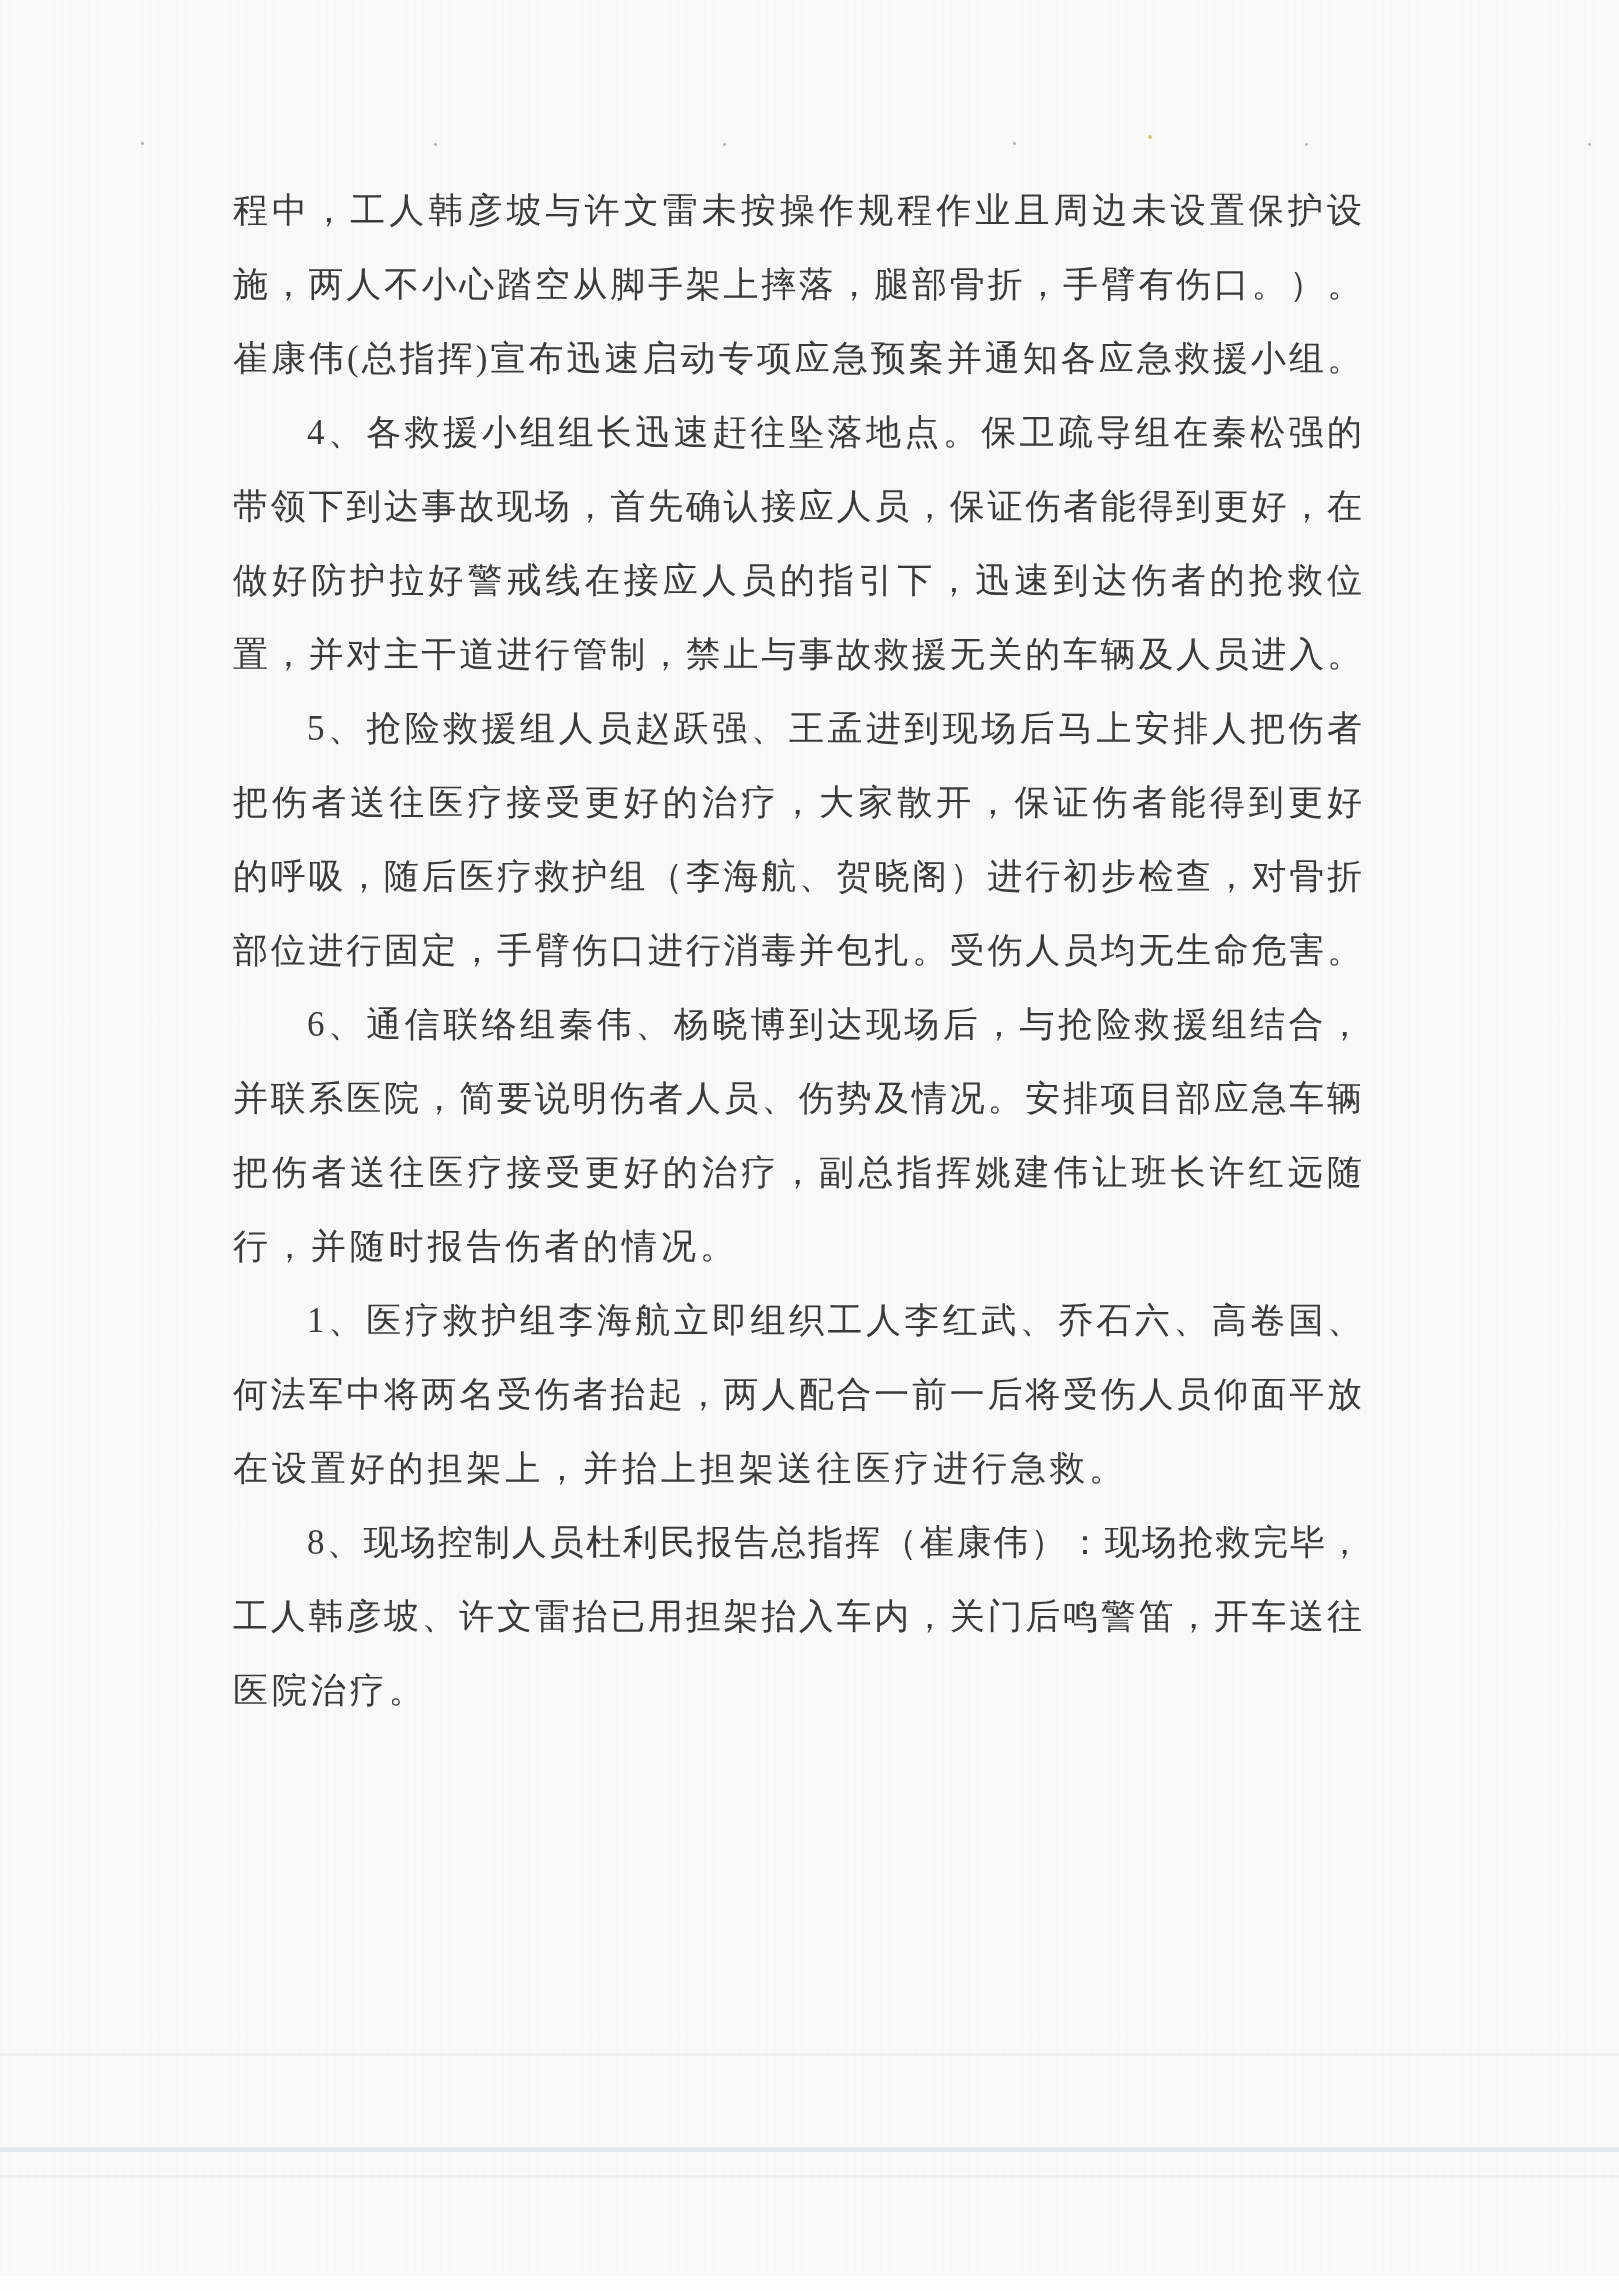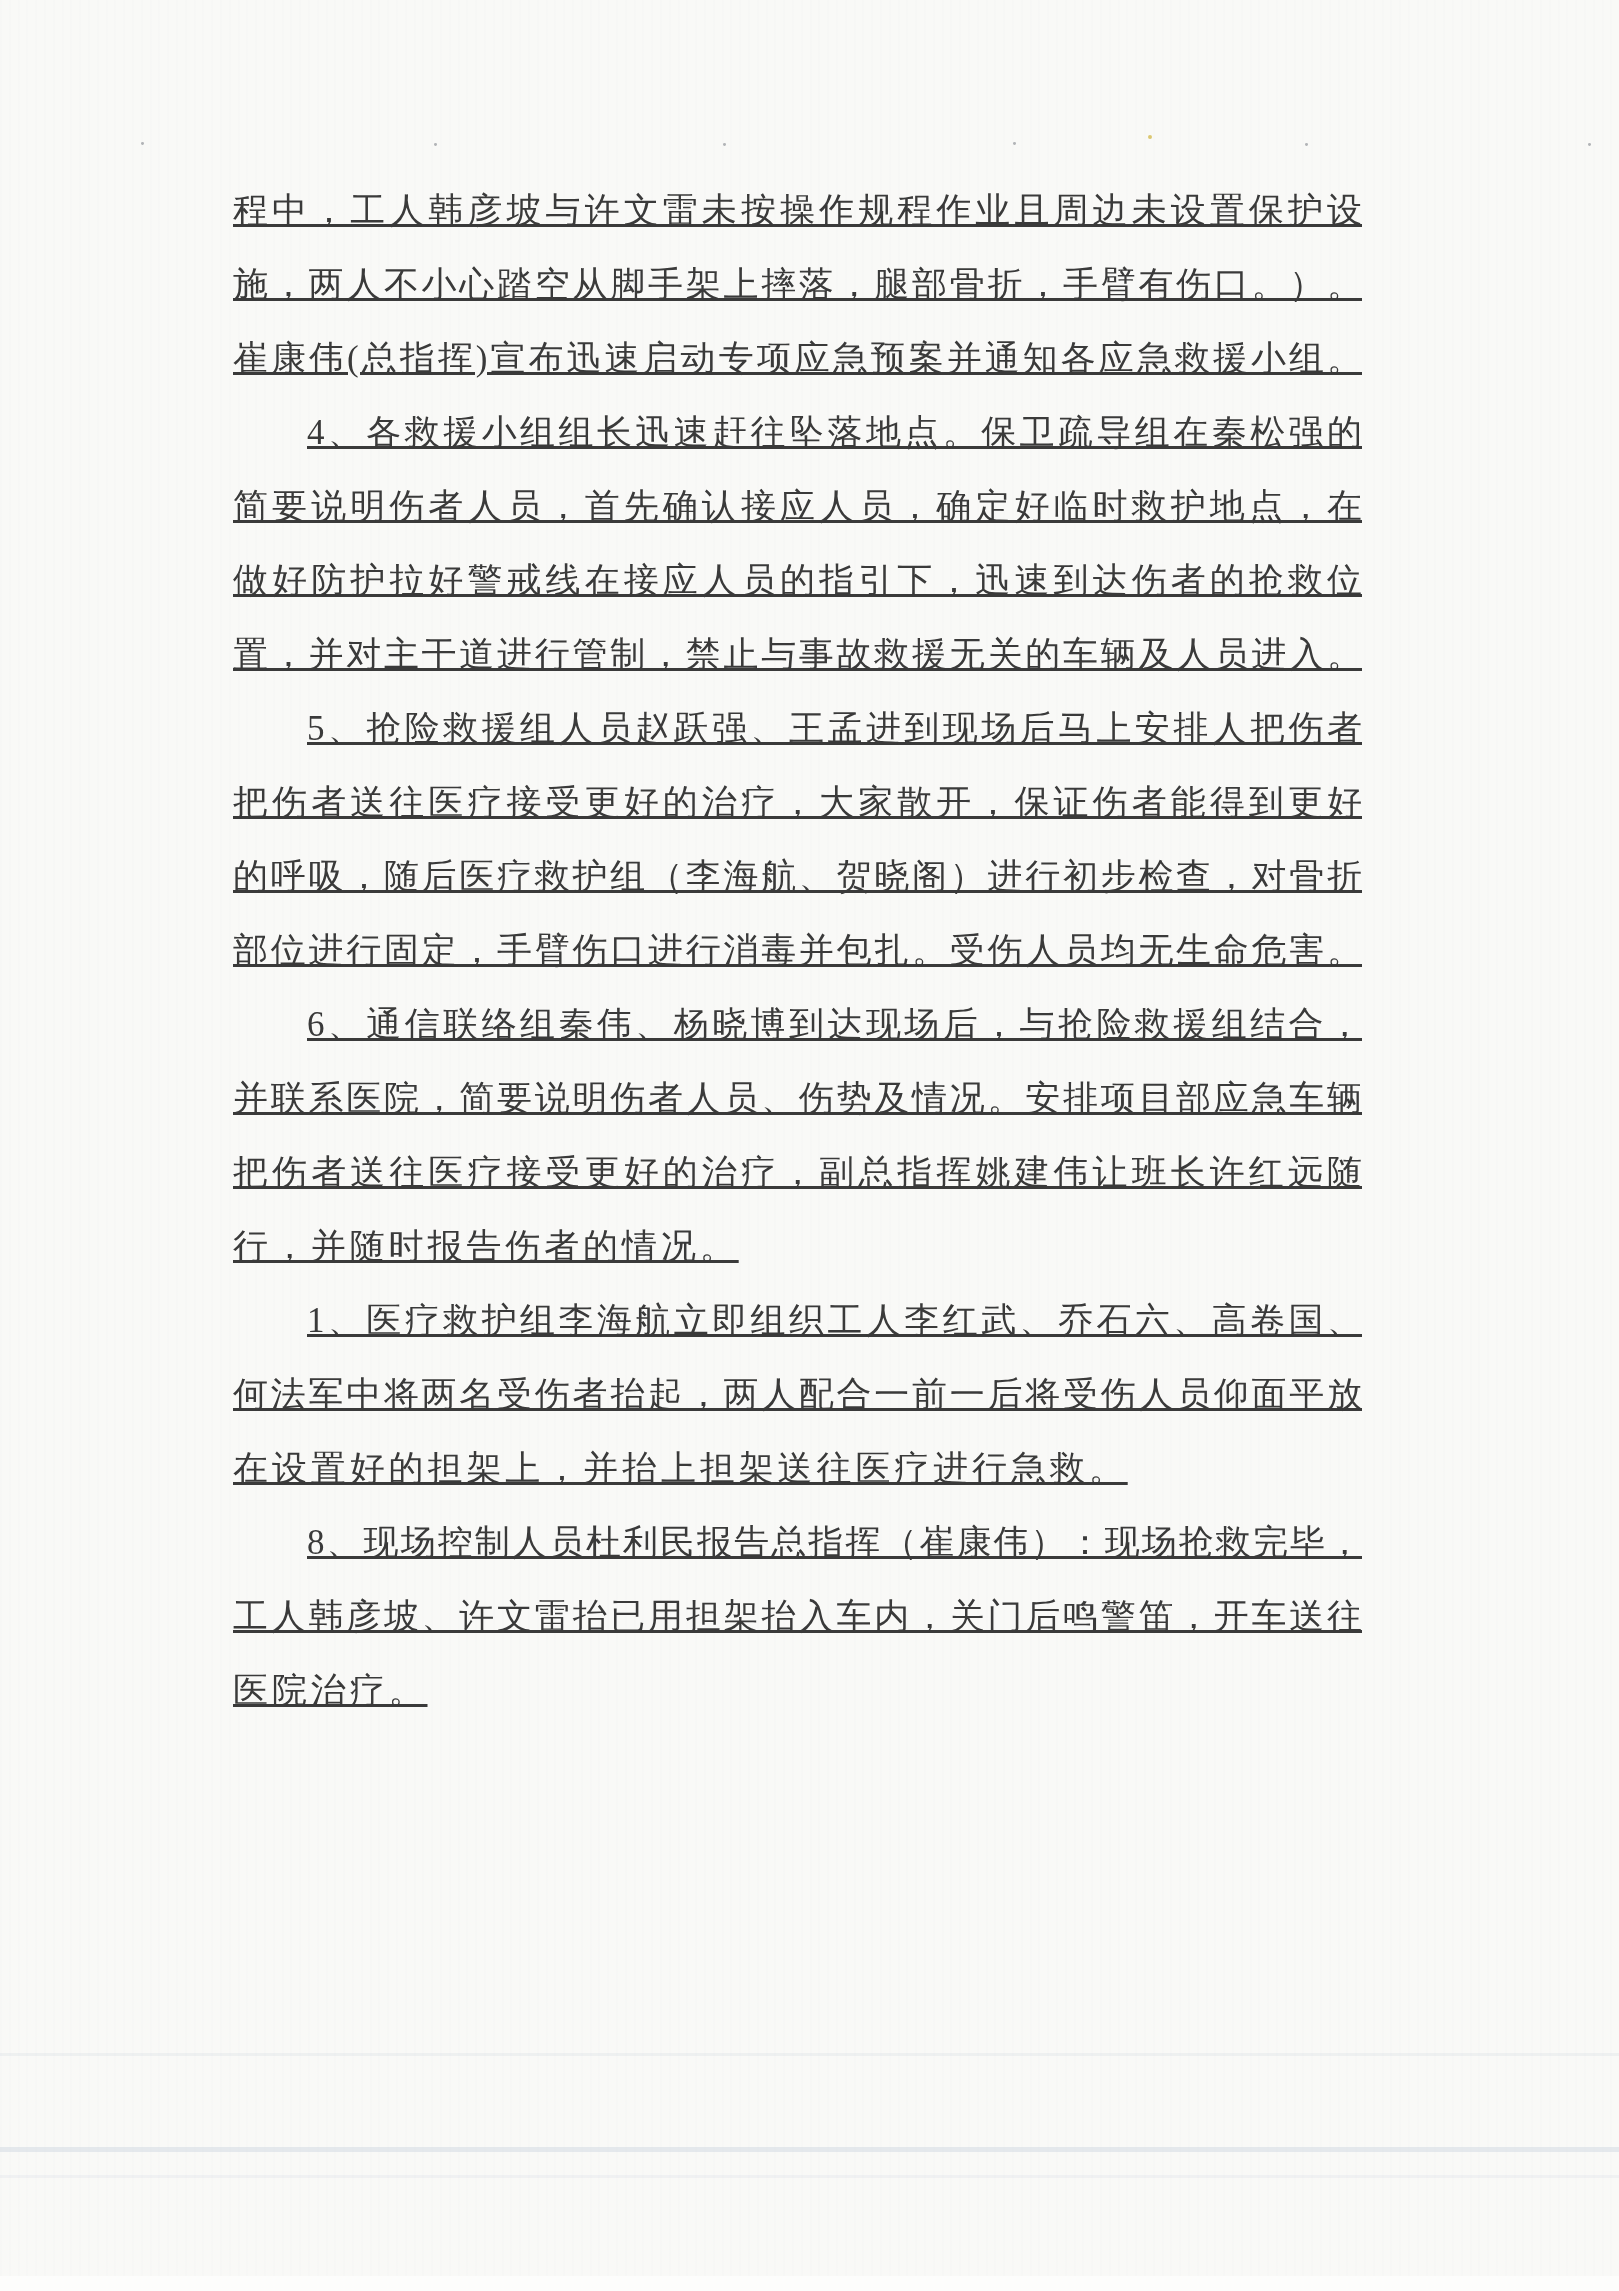--- a/index.html
+++ b/index.html
@@ -35,21 +35,20 @@
   .line {
     margin: 0;
     padding: 0;
     height: 74px;
     line-height: 74px;
     letter-spacing: 3.9px;
     white-space: nowrap;
     text-align: left;
     font-weight: 400;
     text-rendering: optimizeLegibility;
-    text-decoration: underline;
   }
   .line.j {
     letter-spacing: 0;
     white-space: normal;
     text-align: justify;
     text-align-last: justify;
   }
   .line.ind { text-indent: 74px; }
 
   
@@ -105,21 +104,21 @@
   <section class="doc">
 
     <div class="para">
       <p class="line j">程中，工人韩彦坡与许文雷未按操作规程作业且周边未设置保护设</p>
       <p class="line j">施，两人不小心踏空从脚手架上摔落，腿部骨折，手臂有伤口。）。</p>
       <p class="line j">崔康伟(总指挥)宣布迅速启动专项应急预案并通知各应急救援小组。</p>
     </div>
 
     <div class="para">
       <p class="line j ind">4、各救援小组组长迅速赶往坠落地点。保卫疏导组在秦松强的</p>
-      <p class="line j">简要说明伤者人员，首先确认接应人员，确定好临时救护地点，在</p>
+      <p class="line j">带领下到达事故现场，首先确认接应人员，保证伤者能得到更好，在</p>
       <p class="line j">做好防护拉好警戒线在接应人员的指引下，迅速到达伤者的抢救位</p>
       <p class="line j">置，并对主干道进行管制，禁止与事故救援无关的车辆及人员进入。</p>
     </div>
 
     <div class="para">
       <p class="line j ind">5、抢险救援组人员赵跃强、王孟进到现场后马上安排人把伤者</p>
       <p class="line j">把伤者送往医疗接受更好的治疗，大家散开，保证伤者能得到更好</p>
       <p class="line j">的呼吸，随后医疗救护组（李海航、贺晓阁）进行初步检查，对骨折</p>
       <p class="line j">部位进行固定，手臂伤口进行消毒并包扎。受伤人员均无生命危害。</p>
     </div>

